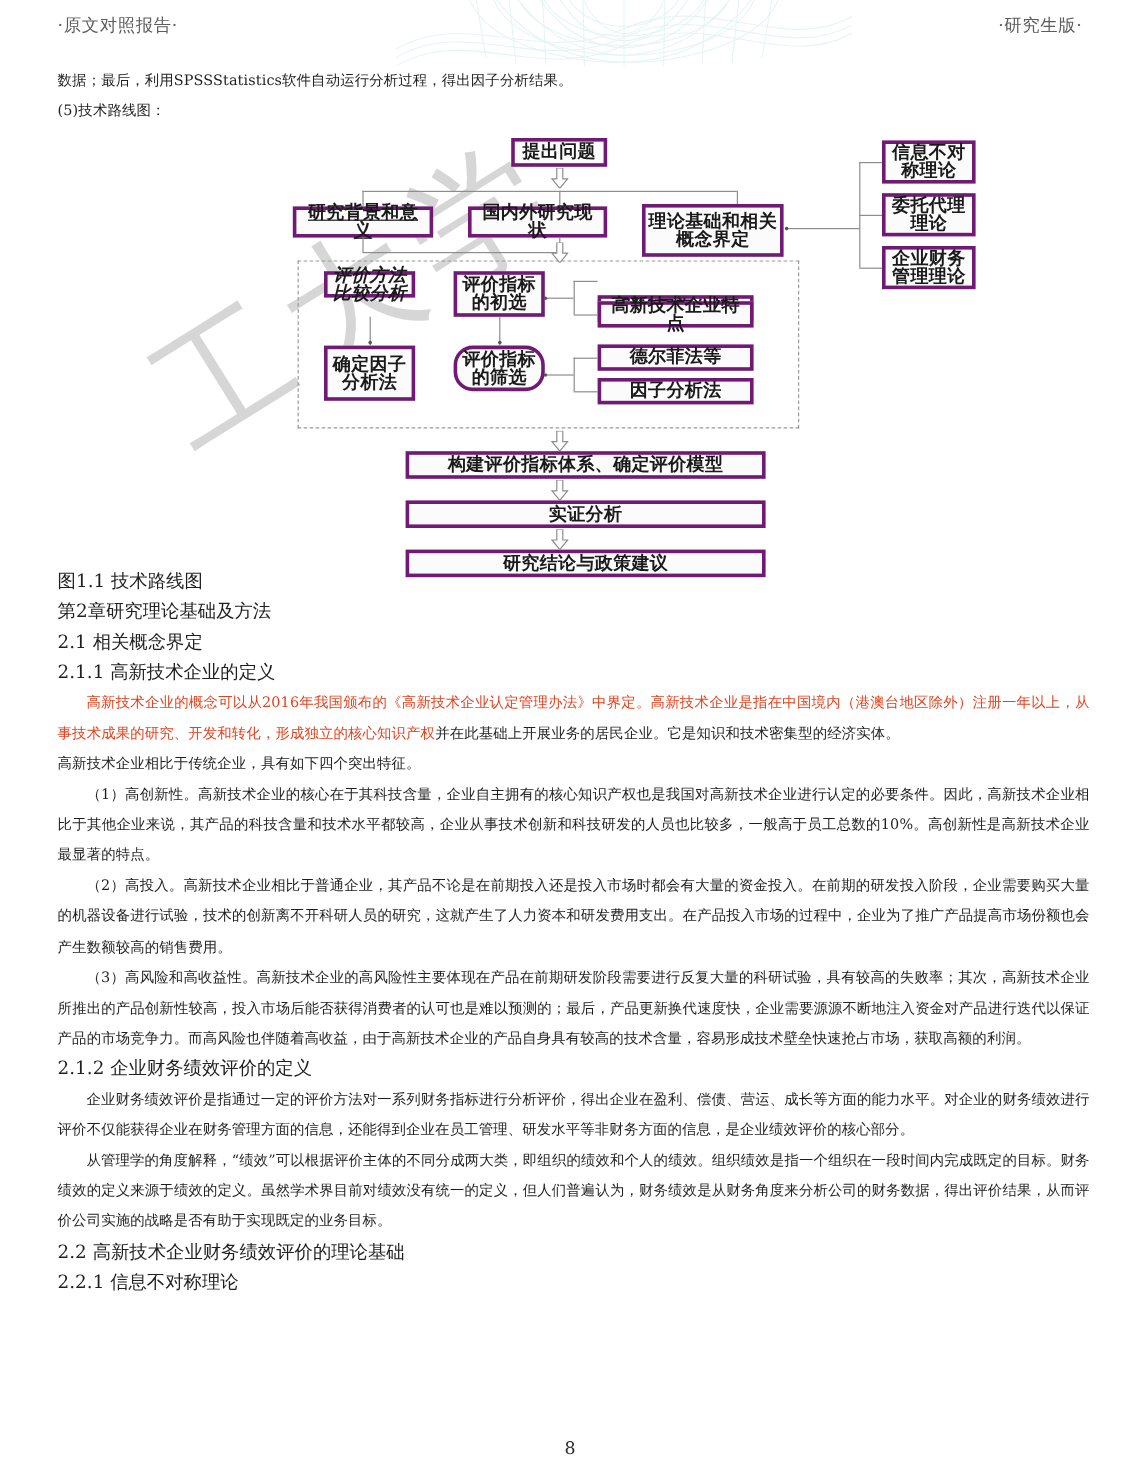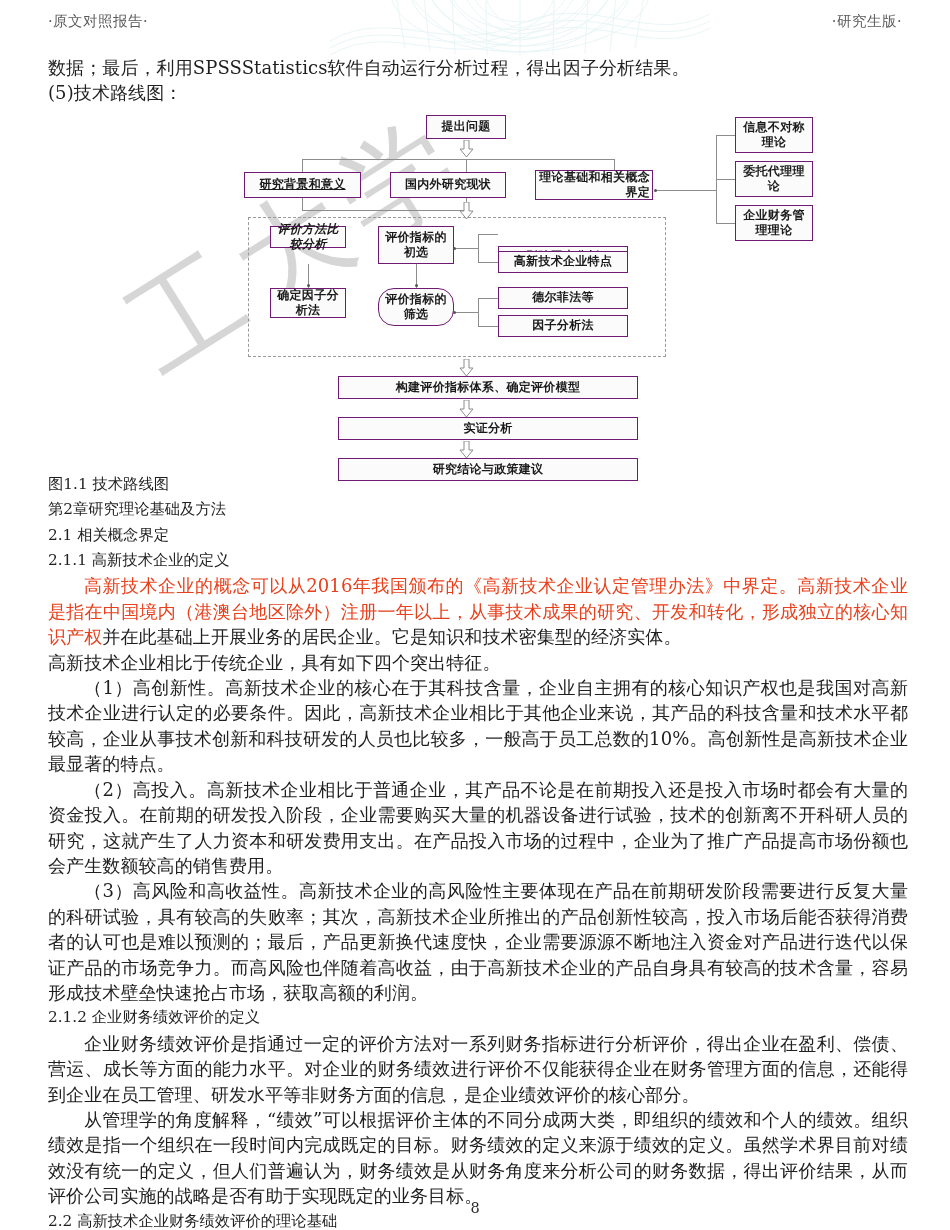--- a/index.html
+++ b/index.html
@@ -68,45 +68,45 @@
   
   .content {
     position: absolute;
     left: 48px;
     top: 55px;
     width: 860px;
     z-index: 2;
   }
   p.para {
     margin: 0;
-    font-size: 18px;
+    font-size: 12px;
     line-height: 25.4px;
     text-align: justify;
     text-justify: inter-ideograph;
     color: #1f1f1f;
     letter-spacing: 0.1px;
   }
   p.indent { text-indent: 2em; }
   .red { color: #e8401c; }
   .heading { margin: 0; font-size: 15.3px; line-height: 25.4px; color: #1f1f1f; }
 
   
   .figure {
     position: relative;
     width: 860px;
     height: 360px;
     margin: 4px 0 2px 0;
     z-index: 2;
   }
   .fc-box {
     position: absolute;
-    border: 1px solid #701a75;
+    border: 3px solid #701a75;
     background: #fbfbfb;
     font-family: "DejaVu Sans", "Liberation Sans", sans-serif;
-    font-size: 12px;
+    font-size: 15px;
     font-weight: bold;
     color: #1a1a1a;
     display: flex;
     align-items: center;
     justify-content: center;
     text-align: center;
     line-height: 15px;
     letter-spacing: 0.3px;
     padding: 1px 2px;
   }
@@ -191,21 +191,21 @@
       <path d="M5,0 L10,0 L10,9 L14,9 L7.5,17 L1,9 L5,9 Z" fill="#ffffff" stroke="#8d8d8d" stroke-width="1"></path>
     </svg>
 
     <div class="ln ln-h" style="left:254px; top:49px; width:312px;"></div>
     <div class="ln ln-v" style="left:254px; top:49px; height:13px;"></div>
     <div class="ln ln-v" style="left:418px; top:49px; height:13px;"></div>
     <div class="ln ln-v" style="left:566px; top:49px; height:13px;"></div>
 
     <div class="fc-box" style="left:196px; top:62px; width:117px; height:26px;text-decoration:underline;">研究背景和意义</div>
     <div class="fc-box" style="left:342px; top:62px; width:116px; height:26px;">国内外研究现状</div>
-    <div class="fc-box" style="left:487px; top:60px; width:118px; height:30px;text-align:right;">理论基础和相关概念界定</div>
+    <div class="fc-box" style="left:487px; top:60px; width:118px; height:44px;">理论基础和相关概念界定</div>
 
     <div class="ln ln-v" style="left:254px; top:88px; height:12px;"></div>
     <div class="ln ln-h" style="left:254px; top:100px; width:164px;"></div>
     <div class="ln ln-v" style="left:418px; top:88px; height:19px;"></div>
 
     <svg class="arrow-down" style="left:411px; top:92px;" viewBox="0 0 15 17">
       <path d="M5,0 L10,0 L10,9 L14,9 L7.5,17 L1,9 L5,9 Z" fill="#ffffff" stroke="#8d8d8d" stroke-width="1"></path>
     </svg>
 
     <div class="fc-box" style="left:687px; top:7px; width:78px; height:36px;">信息不对称理论</div>
@@ -213,21 +213,21 @@
     <div class="fc-box" style="left:687px; top:95px; width:78px; height:36px;">企业财务管理理论</div>
 
     <div class="ln ln-v" style="left:668px; top:25px; height:88px;"></div>
     <div class="ln ln-h" style="left:668px; top:25px; width:19px;"></div>
     <div class="ln ln-h" style="left:668px; top:69px; width:19px;"></div>
     <div class="ln ln-h" style="left:668px; top:113px; width:19px;"></div>
     <div class="ln ln-h" style="left:608px; top:80px; width:60px;"></div>
     <div class="dot" style="left:606px; top:79px;"></div>
 
     <div class="fc-box" style="left:222px; top:116px; width:76px; height:22px;font-style:italic;">评价方法比较分析</div>
-    <div class="fc-box" style="left:222px; top:178px; width:76px; height:30px;">确定因子分析法</div>
+    <div class="fc-box" style="left:222px; top:178px; width:76px; height:46px;">确定因子分析法</div>
     <div class="ln ln-v" style="left:260px; top:154px; height:24px;"></div>
     <div class="dot" style="left:259px; top:174px;"></div>
 
     <div class="fc-box" style="left:330px; top:116px; width:76px; height:38px;">评价指标的初选</div>
     <div class="fc-box" style="left:330px; top:178px; width:76px; height:38px;border-radius:16px;">评价指标的筛选</div>
     <div class="ln ln-v" style="left:368px; top:154px; height:24px;"></div>
     <div class="dot" style="left:367px; top:174px;"></div>
 
     <div class="fc-box" style="left:450px; top:113px; width:130px; height:22px;margin-top:23px;">影响因素分析</div>
     <div class="fc-box" style="left:450px; top:141px; width:130px; height:22px;">高新技术企业特点</div>

